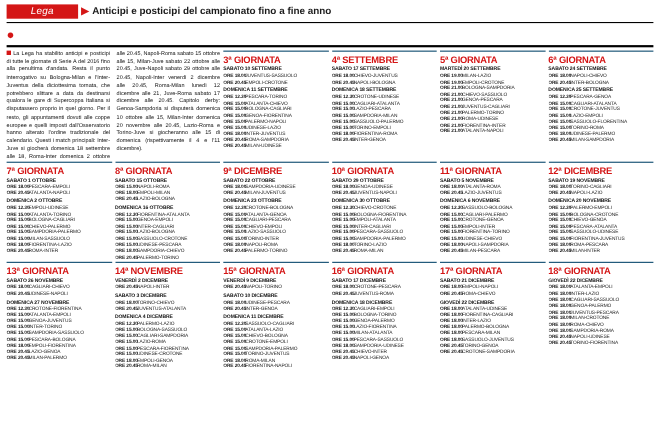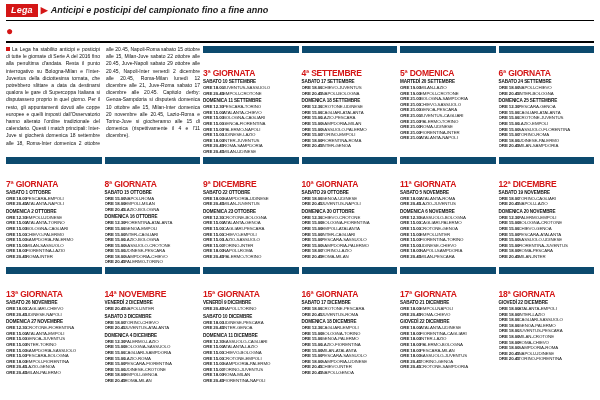--- a/index.html
+++ b/index.html
@@ -9,47 +9,47 @@
     background:#ffffff;
     font-family:"Liberation Sans", sans-serif;
     color:#111;
     overflow:hidden;
   }
   .page { position:relative; width:600px; height:400px; padding:4px 6px 0 6px; }
 
   
   .kicker { display:flex; align-items:stretch; height:13px; margin-bottom:3px; }
   .kicker-tag {
-    background:#d41616; color:#fff; font-weight:bold; font-style:italic;
-    font-size:9px; line-height:13px; padding:0 5px; letter-spacing:.2px;
+    background:#d41616; color:#fff; font-weight:normal; font-style:italic;
+    font-size:9px; line-height:13px; padding:0 22px; letter-spacing:.2px;
   }
   .kicker-arrow { color:#d41616; font-size:9px; line-height:13px; padding:0 3px; font-weight:bold; }
   .kicker-text {
-    color:#1b1b1b; font-size:9px; line-height:13px; font-style:italic; font-weight:bold;
+    color:#1b1b1b; font-size:9px; line-height:13px; font-weight:bold;
   }
   .kicker-rule { border-bottom:1px solid #000; margin:2px 0 3px 0; }
 
   
   h1.headline {
     font-family:"Liberation Serif", serif;
     font-size:27px; line-height:29px; font-weight:bold;
     margin:0 0 3px 0; letter-spacing:-0.4px;
   }
   .subhead {
     font-family:"Liberation Serif", serif;
     font-size:12.5px; line-height:14px; font-weight:bold; font-style:italic;
     margin:0 0 3px 0; display:flex; align-items:baseline; gap:4px;
   }
   .subhead .bullet { color:#d41616; font-size:12px; }
   .rule-strong { border-bottom:2px solid #000; margin:2px 0 3px 0; }
 
   
   .grid { display:grid; grid-template-columns:repeat(6, 1fr); column-gap:3px; }
 
-  .cell { border-top:7px solid #0c4a6e; padding-top:14px; }
+  .cell { border-top:1px solid #0c4a6e; padding-top:1px; }
   .intro-cell { border-top:none; padding-top:0; }
 
   .round-title {
     color:#d41616; font-weight:bold; font-size:8.5px; line-height:10px;
     margin:1px 0 1px 0; letter-spacing:-0.2px;
   }
   .day-head {
     font-weight:bold; font-size:4.6px; line-height:6px; color:#111;
     letter-spacing:-0.1px; margin-top:1px;
   }
@@ -128,21 +128,21 @@
           <div class="match-line"><span class="hr">ORE 15.00</span><span class="t">CAGLIARI-ATALANTA</span></div>
           <div class="match-line"><span class="hr">ORE 15.00</span><span class="t">LAZIO-PESCARA</span></div>
           <div class="match-line"><span class="hr">ORE 15.00</span><span class="t">SAMPDORIA-MILAN</span></div>
           <div class="match-line"><span class="hr">ORE 15.00</span><span class="t">SASSUOLO-PALERMO</span></div>
           <div class="match-line"><span class="hr">ORE 15.00</span><span class="t">TORINO-EMPOLI</span></div>
           <div class="match-line"><span class="hr">ORE 18.00</span><span class="t">FIORENTINA-ROMA</span></div>
           <div class="match-line"><span class="hr">ORE 20.45</span><span class="t">INTER-GENOA</span></div>
         </div>
       </div>
       <div class="cell">
-        <div class="round-title">5ª DOMENICA</div>
+        <div class="round-title">5ª GIORNATA</div>
         <div class="block">
           <div class="day-head">MARTEDÌ 20 SETTEMBRE</div>
           <div class="match-line"><span class="hr">ORE 19.00</span><span class="t">MILAN-LAZIO</span></div>
           <div class="match-line"><span class="hr">ORE 19.00</span><span class="t">EMPOLI-CROTONE</span></div>
           <div class="match-line"><span class="hr">ORE 21.00</span><span class="t">BOLOGNA-SAMPDORIA</span></div>
           <div class="match-line"><span class="hr">ORE 21.00</span><span class="t">CHIEVO-SASSUOLO</span></div>
           <div class="match-line"><span class="hr">ORE 21.00</span><span class="t">GENOA-PESCARA</span></div>
           <div class="match-line"><span class="hr">ORE 21.00</span><span class="t">JUVENTUS-CAGLIARI</span></div>
           <div class="match-line"><span class="hr">ORE 21.00</span><span class="t">PALERMO-TORINO</span></div>
           <div class="match-line"><span class="hr">ORE 21.00</span><span class="t">ROMA-UDINESE</span></div>

